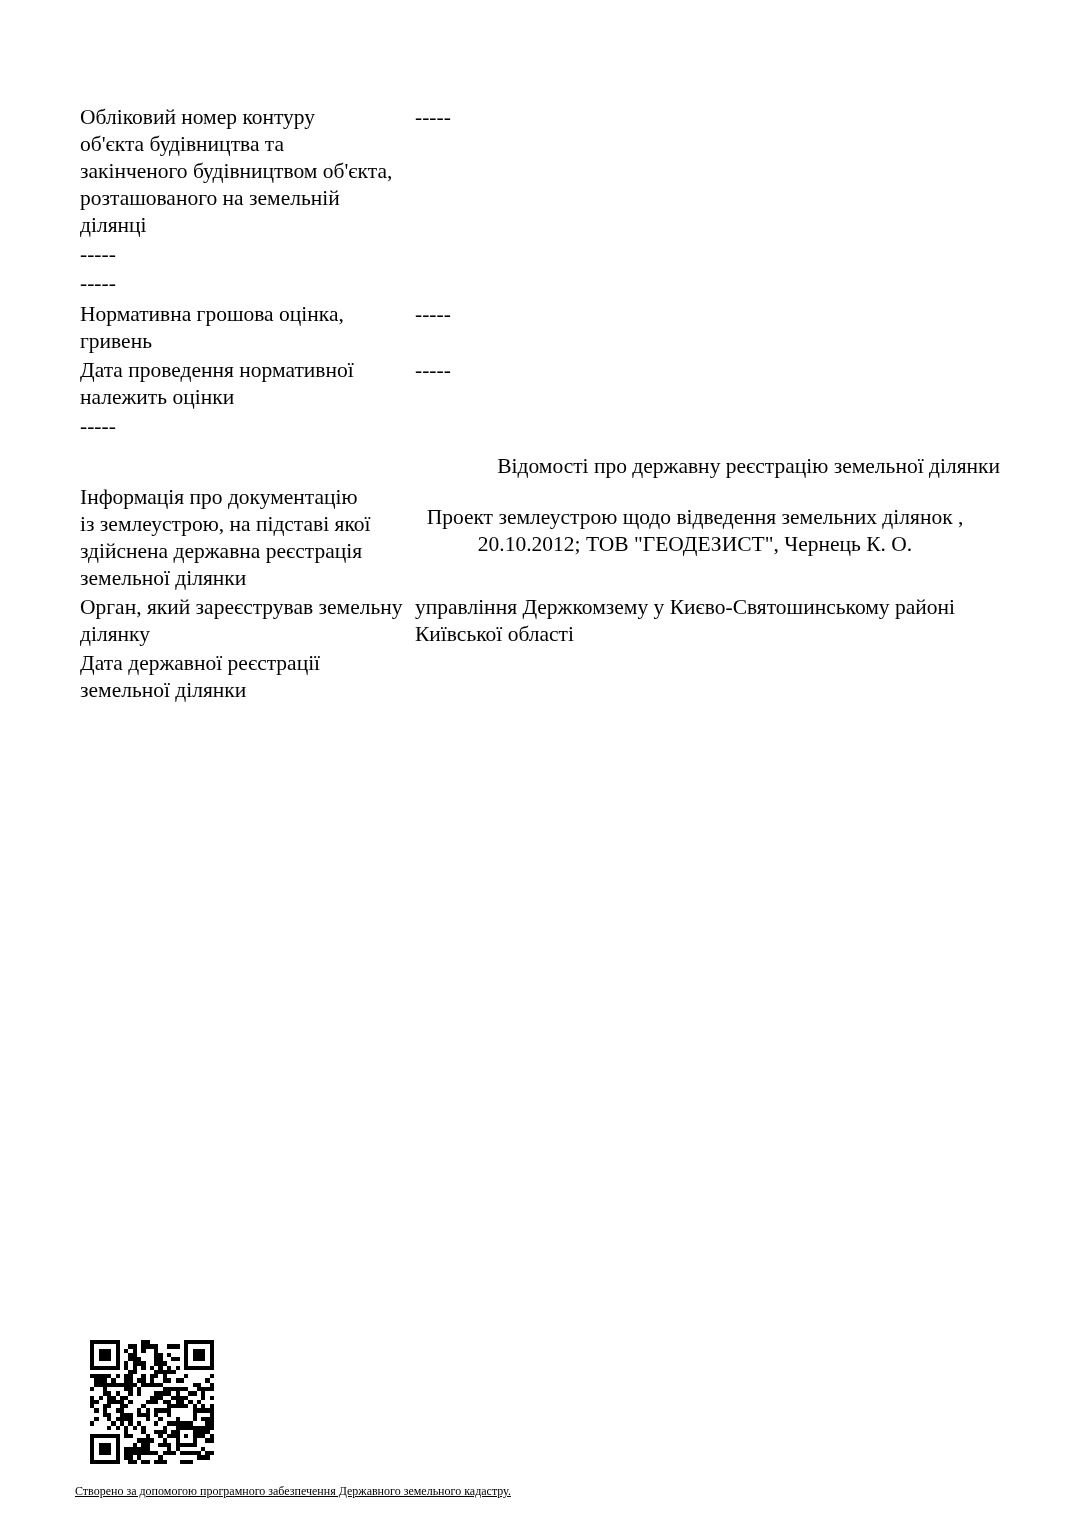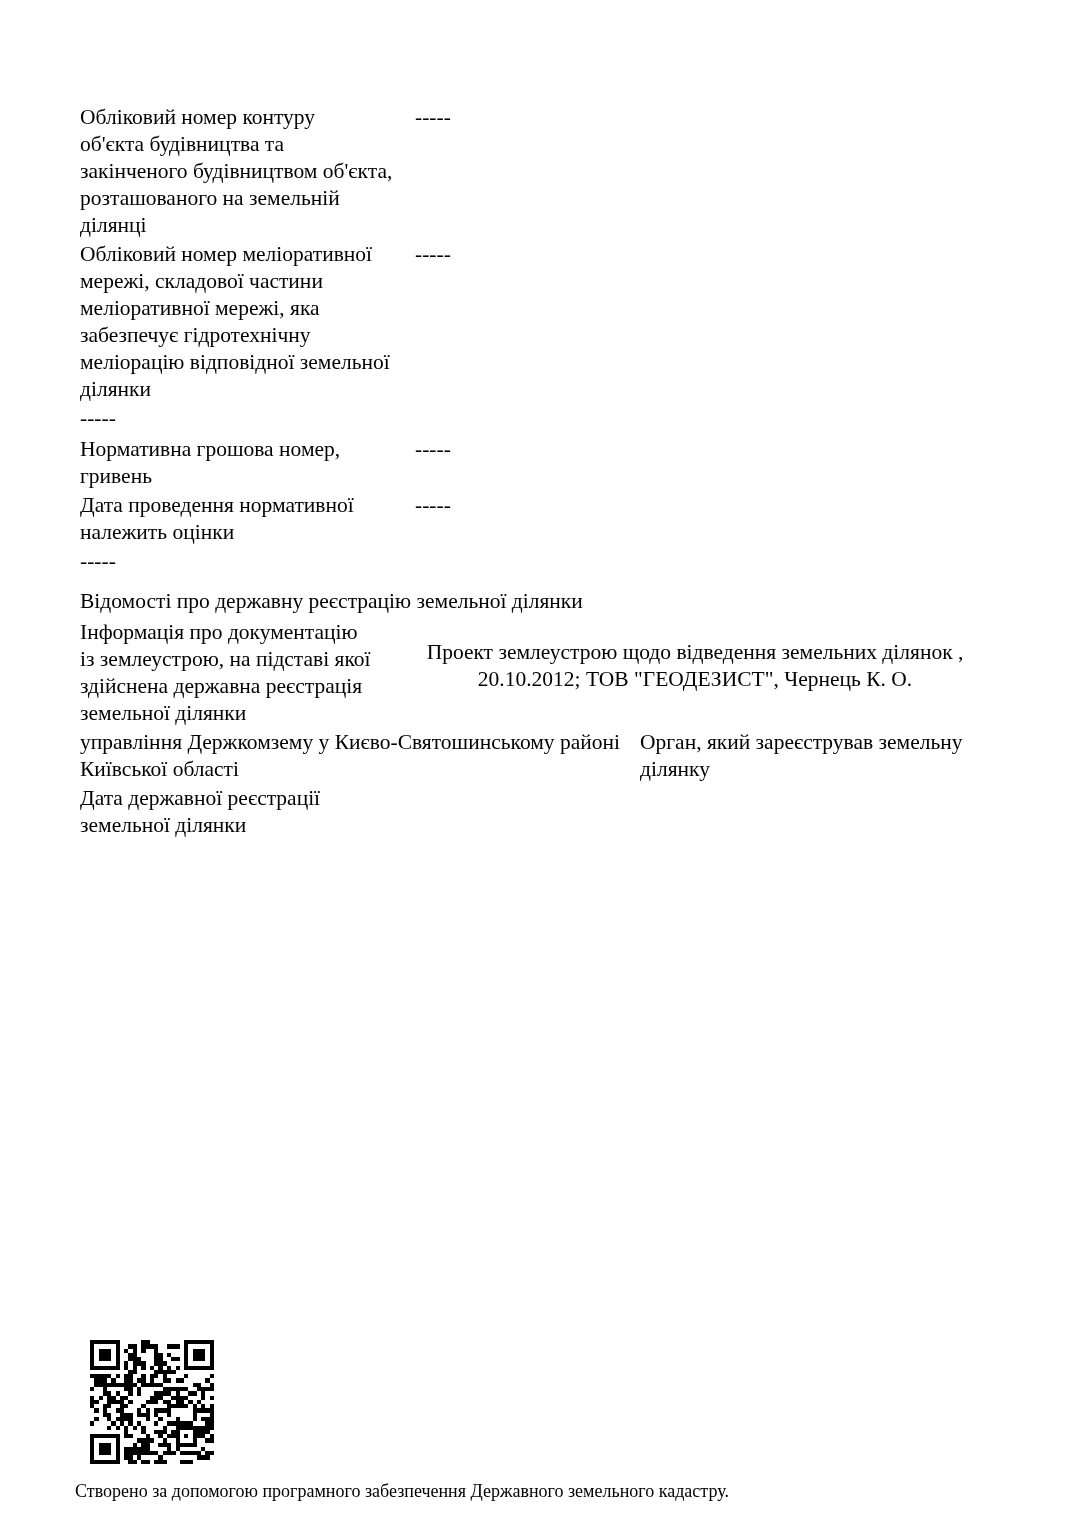--- a/index.html
+++ b/index.html
@@ -39,75 +39,70 @@
   .label {
     flex: 0 0 335px;
     width: 335px;
   }
   .value {
     flex: 1 1 auto;
     max-width: 560px;
   }
   .section-heading {
     width: 100%;
-    text-align: left;
+    text-align: right;
     margin: 13px 0 4px 0;
   }
   
   #registration-table .row:first-child .value {
     padding-top: 20px;
     text-align: center;
   }
   .qr-code {
     position: absolute;
     left: 90px;
     top: 1340px;
     width: 124px;
     height: 124px;
   }
   .footer-note {
     position: absolute;
     left: 75px;
     top: 1482px;
-    font-size: 18px;
+    font-size: 12px;
     line-height: 18px;
+    text-decoration: underline;
   }
 </style>
 </head>
 <body>
 
 <div class="page">
 
   <div class="content">
 
     <div class="data-table" id="attributes-table">
         <div class="row">
           <div class="cell label">Обліковий номер контуру
 об'єкта будівництва та
 закінченого будівництвом об'єкта,
 розташованого на земельній
 ділянці</div>
           <div class="cell value">-----</div>
         </div>
         <div class="row">
-          <div class="cell label">Обліковий номер меліоративної
-мережі, складової частини
-меліоративної мережі, яка
-забезпечує гідротехнічну
-меліорацію відповідної земельної
-ділянки</div>
           <div class="cell value">-----</div>
         </div>
         <div class="row">
           <div class="cell value">-----</div>
         </div>
         <div class="row">
         </div>
         <div class="row">
-          <div class="cell label">Нормативна грошова номер,
+          <div class="cell label">Нормативна грошова оцінка,
 гривень</div>
           <div class="cell value">-----</div>
         </div>
         <div class="row">
           <div class="cell label">Дата проведення нормативної
 належить оцінки</div>
           <div class="cell value">-----</div>
         </div>
         <div class="row">
           <div class="cell value">-----</div>
@@ -119,24 +114,24 @@
     <div class="data-table" id="registration-table">
         <div class="row">
           <div class="cell label">Інформація про документацію
 із землеустрою, на підставі якої
 здійснена державна реєстрація
 земельної ділянки</div>
           <div class="cell value">Проект землеустрою щодо відведення земельних ділянок ,
 20.10.2012; ТОВ "ГЕОДЕЗИСТ", Чернець К. О.</div>
         </div>
         <div class="row">
+          <div class="cell label">Орган, який зареєстрував земельну
+ділянку</div>
           <div class="cell value">управління Держкомзему у Києво-Святошинському районі
 Київської області</div>
-          <div class="cell label">Орган, який зареєстрував земельну
-ділянку</div>
         </div>
         <div class="row">
           <div class="cell label">Дата державної реєстрації
 земельної ділянки</div>
         </div>
       </div>
 
   </div>
 
   <svg class="qr-code" id="qr-svg" viewBox="0 0 29 29" shape-rendering="crispEdges" fill="#000000" xmlns="http://www.w3.org/2000/svg">

